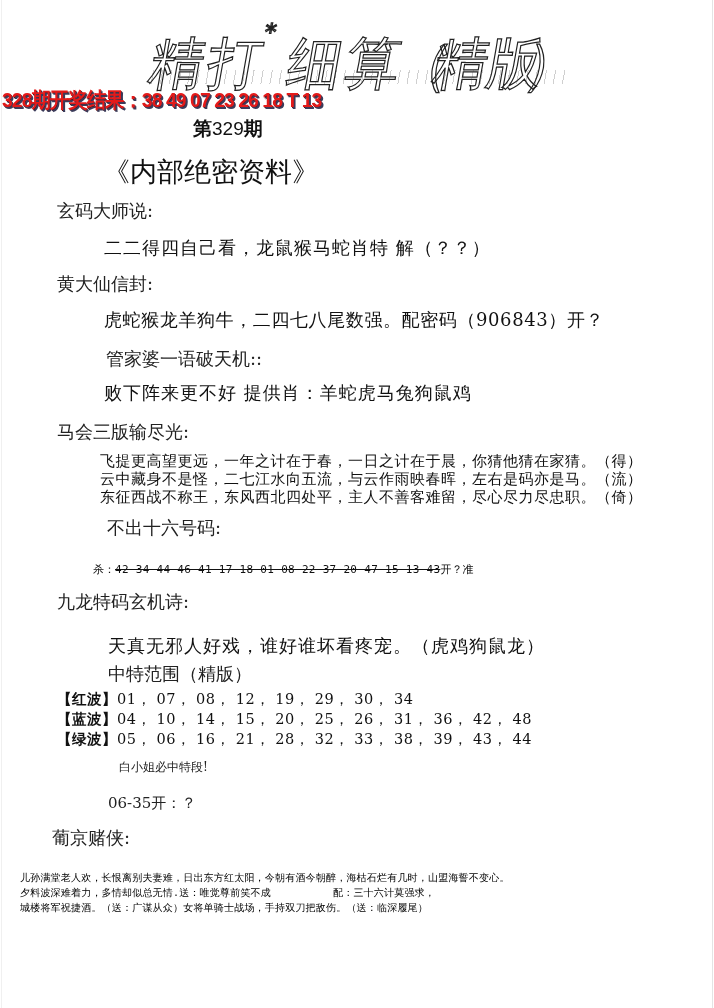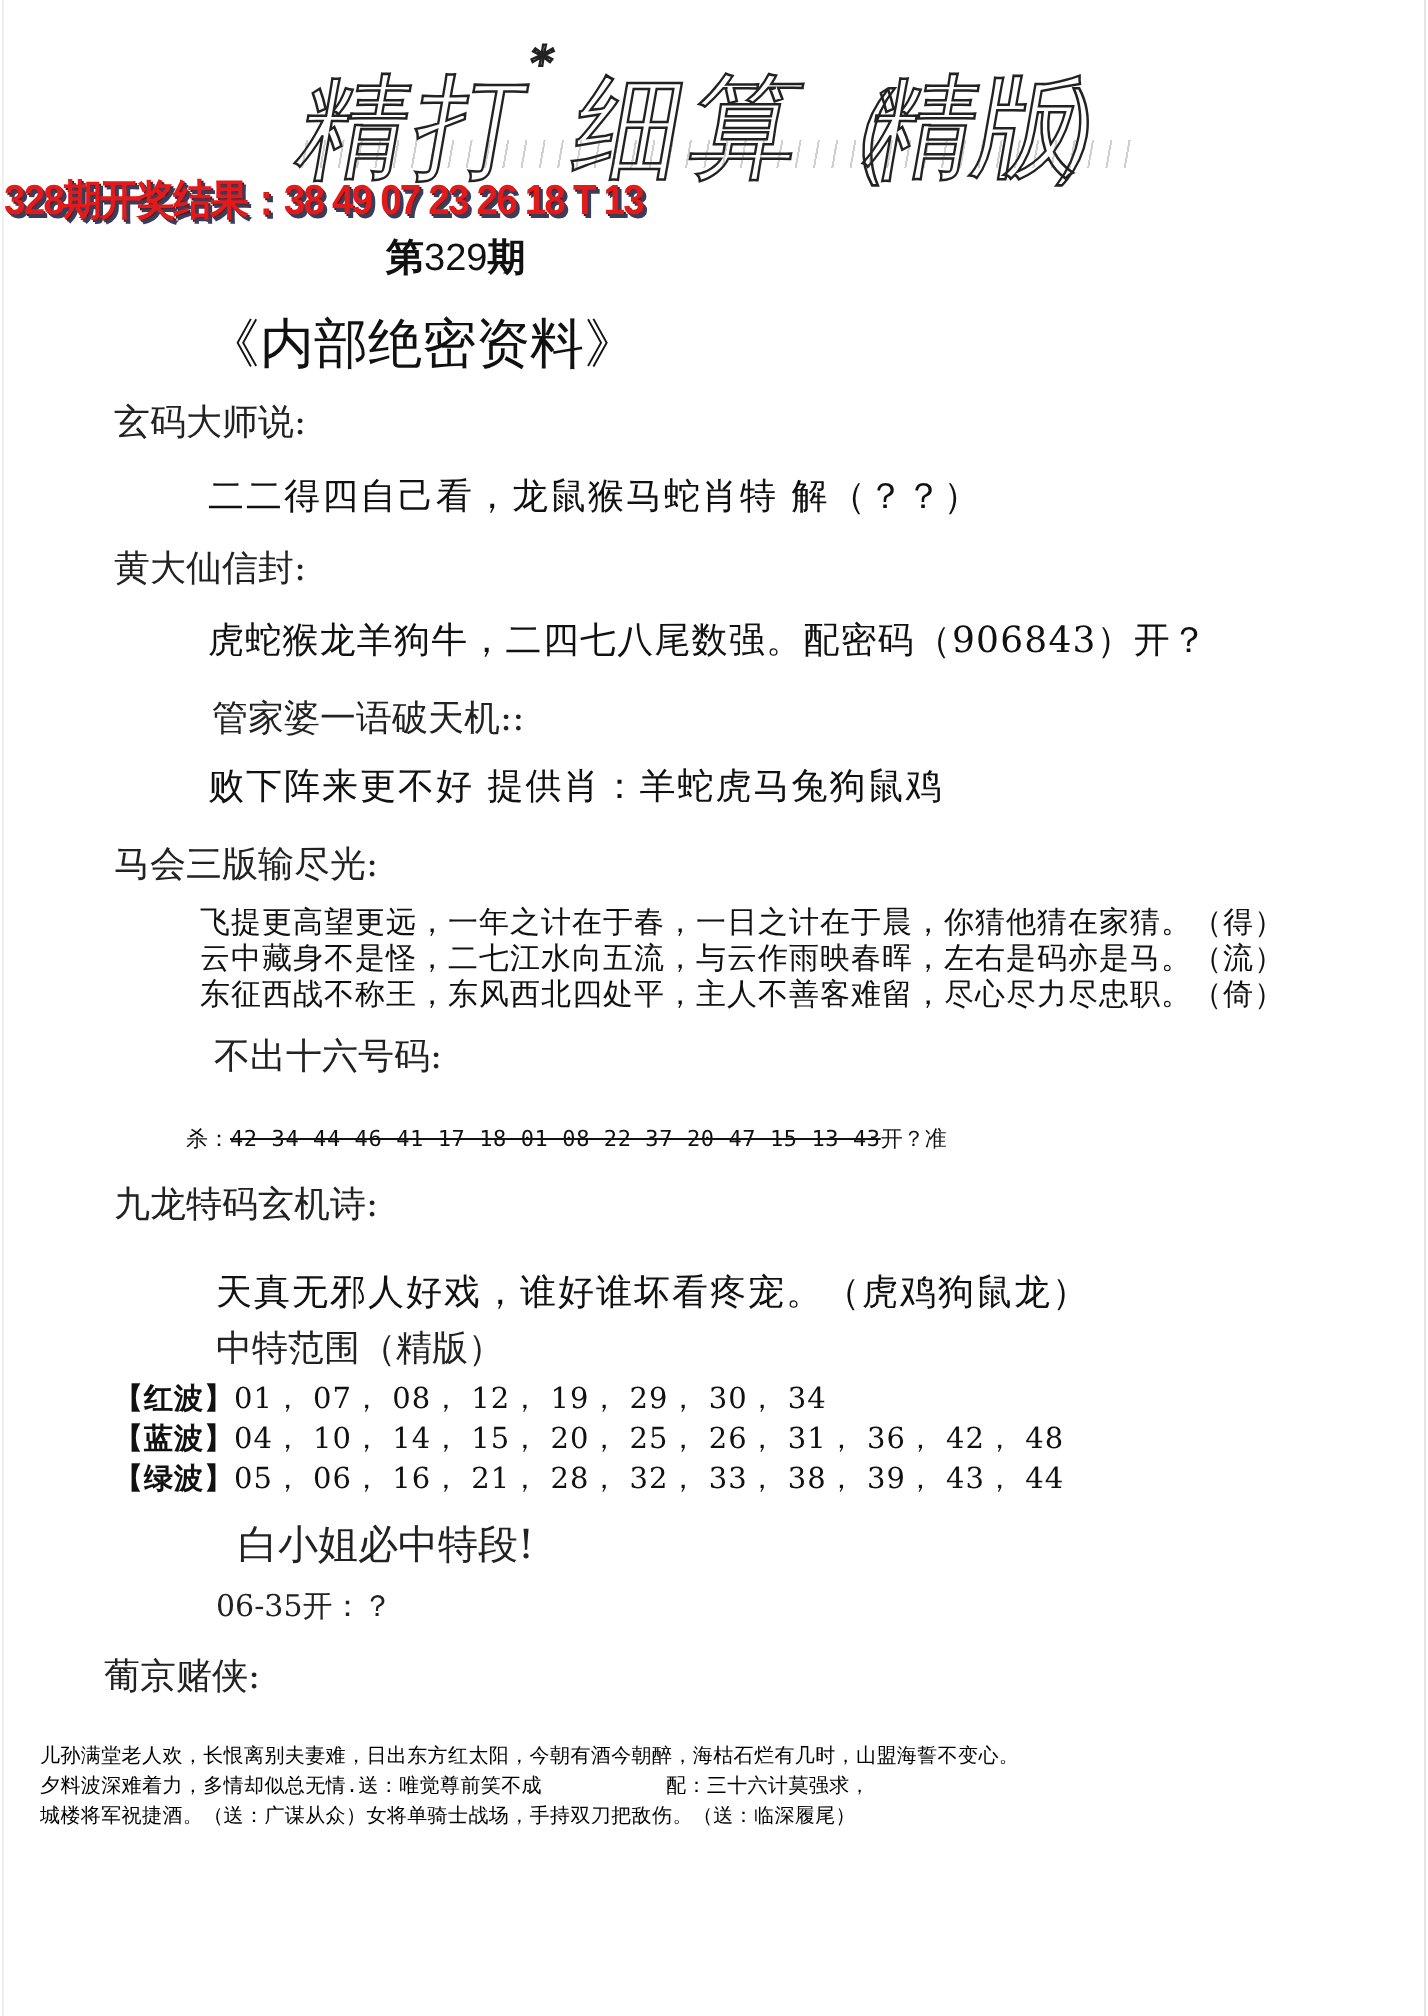--- a/index.html
+++ b/index.html
@@ -116,19 +116,19 @@
 <div class="abs wave-row" style="left:57px; top:690px;">
   <span class="bracket">【红波】</span><span>01， 07， 08， 12， 19， 29， 30， 34</span>
 </div>
 <div class="abs wave-row" style="left:57px; top:710px;">
   <span class="bracket">【蓝波】</span><span>04， 10， 14， 15， 20， 25， 26， 31， 36， 42， 48</span>
 </div>
 <div class="abs wave-row" style="left:57px; top:730px;">
   <span class="bracket">【绿波】</span><span>05， 06， 16， 21， 28， 32， 33， 38， 39， 43， 44</span>
 </div>
 
-<div class="abs section-label" style="left:119px; top:759px; font-size:20px;">白小姐必中特段!</div>
+<div class="abs section-label" style="left:119px; top:759px; font-size:12px;">白小姐必中特段!</div>
 <div class="abs section-label" style="left:108px; top:794px; font-size:15px;">06-35开：？</div>
 
 <div class="abs section-label" style="left:52px; top:826px;">葡京赌侠:</div>
 <div class="abs footer-line" style="left:20px; top:871px;">儿孙满堂老人欢，长恨离别夫妻难，日出东方红太阳，今朝有酒今朝醉，海枯石烂有几时，山盟海誓不变心。</div>
 <div class="abs footer-line" style="left:20px; top:886px; white-space:pre;">夕料波深难着力，多情却似总无情.送：唯觉尊前笑不成          配：三十六计莫强求，</div>
 <div class="abs footer-line" style="left:20px; top:901px;">城楼将军祝捷酒。（送：广谋从众）女将单骑士战场，手持双刀把敌伤。（送：临深履尾）</div>
 
 </body></html>

